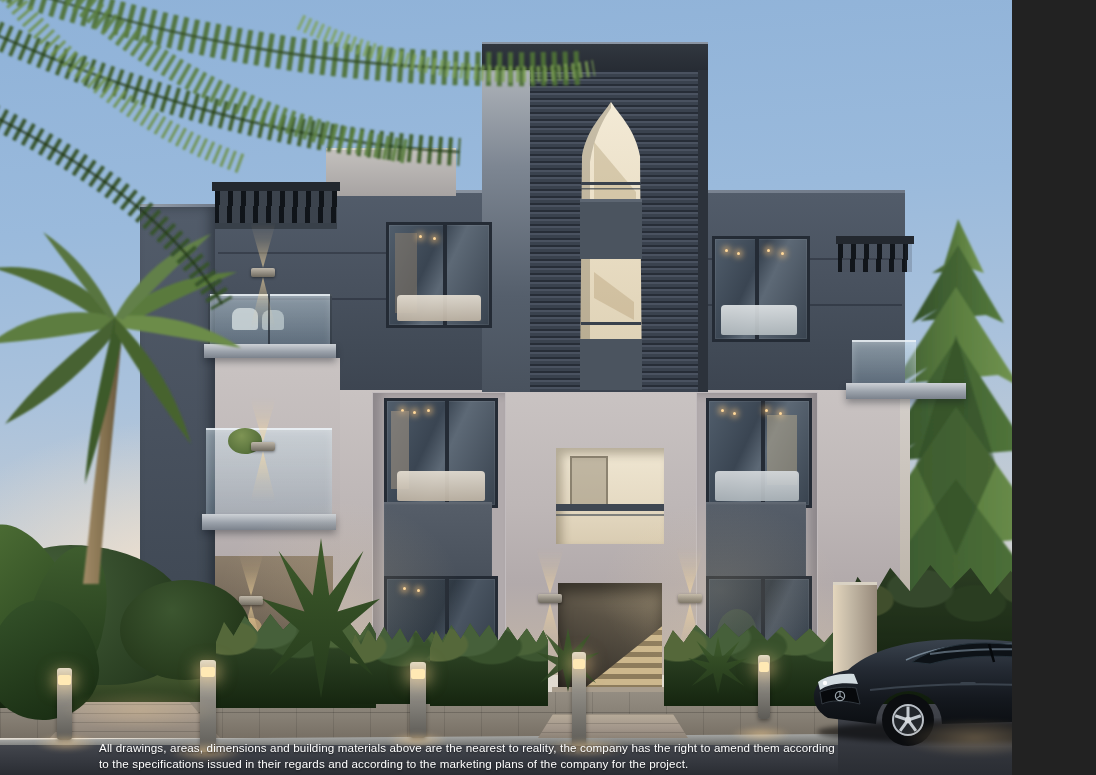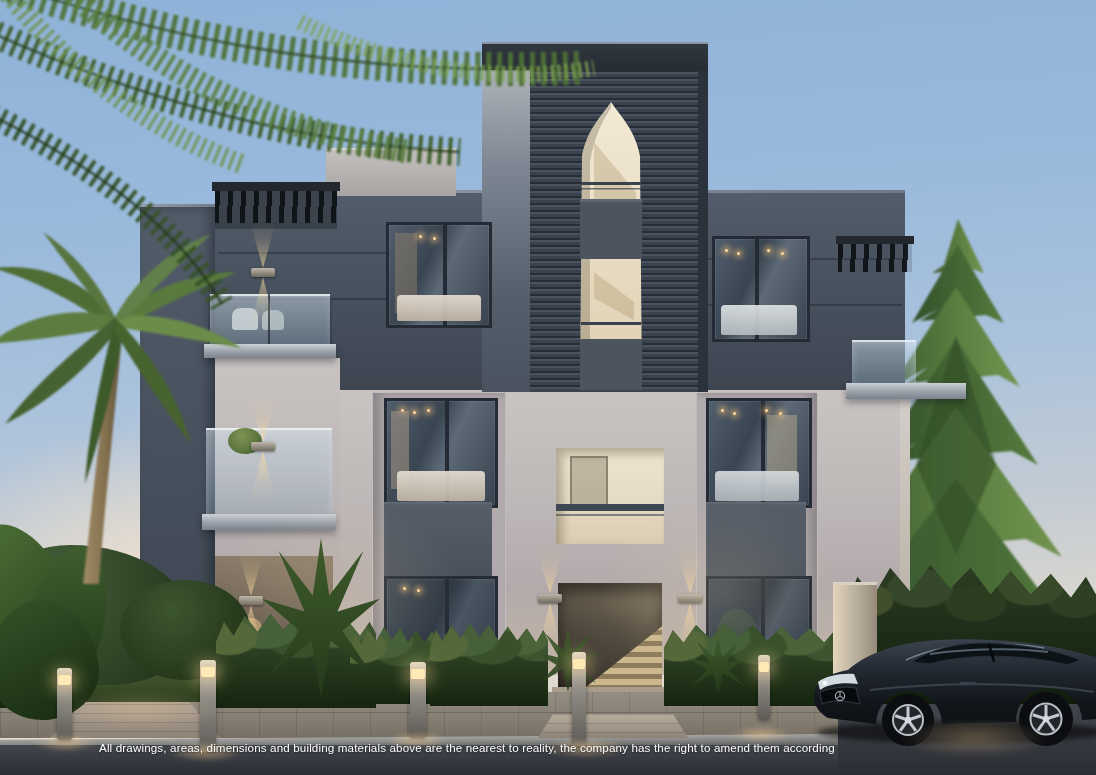--- a/index.html
+++ b/index.html
@@ -1,16 +1,16 @@
 <!DOCTYPE html>
 <html><head>
 <meta charset="utf-8">
 <style>
   html,body{margin:0;padding:0;background:#222;}
-  .scene{position:relative;width:1096px;height:775px;overflow:hidden;
+  .scene{position:relative;width:1012px;height:775px;overflow:hidden;
          font-family:"Liberation Sans",sans-serif;
          background:linear-gradient(176deg,#8fb2d8 0%,#9abadc 28%,#aac2dc 48%,#c2cbd4 66%,#ddd8cf 82%,#efe4d6 100%);}
   .abs{position:absolute;}
   
   .dark-wall{background:linear-gradient(180deg,#525c6a 0%,#49525f 45%,#414a56 80%,#3d4551 100%);}
   .light-wall{background:linear-gradient(180deg,#c9c3c2 0%,#beb7b7 40%,#b2aaab 68%,#c3b5a6 100%);}
   .louver{background:repeating-linear-gradient(180deg,#272d37 0 2px,#4a5260 2px 4px,#3a424e 4px 7px);}
   .slats{background:repeating-linear-gradient(92deg,rgba(14,18,23,.95) 0 5px,rgba(70,76,88,.25) 5px 13px);}
   .cap{background:linear-gradient(90deg,#97a0ac,#6e7887);}
   .groove{background:rgba(12,17,25,.3);}
@@ -393,15 +393,16 @@
   <div class="abs pool" style="left:34px;top:734px;width:64px;height:18px;"></div>
   <div class="abs pool" style="left:168px;top:742px;width:76px;height:20px;"></div>
   <div class="abs pool" style="left:386px;top:732px;width:62px;height:16px;"></div>
   <div class="abs pool" style="left:544px;top:738px;width:84px;height:20px;"></div>
   <div class="abs pool" style="left:730px;top:726px;width:62px;height:16px;"></div>
   <div class="abs pool" style="left:900px;top:718px;width:150px;height:40px;opacity:.6;"></div>
   <div class="abs pool" style="left:60px;top:690px;width:160px;height:40px;opacity:.5;"></div>
 
   <div class="abs caption" style="left:99px;top:740px;width:780px;">
     <div>All drawings, areas, dimensions and building materials above are the nearest to reality, the company has the right to amend them according</div>
+    <div>to the specifications issued in their regards and according to the marketing plans of the company for the project.</div>
   </div>
 
 </div>
 
 </body></html>

